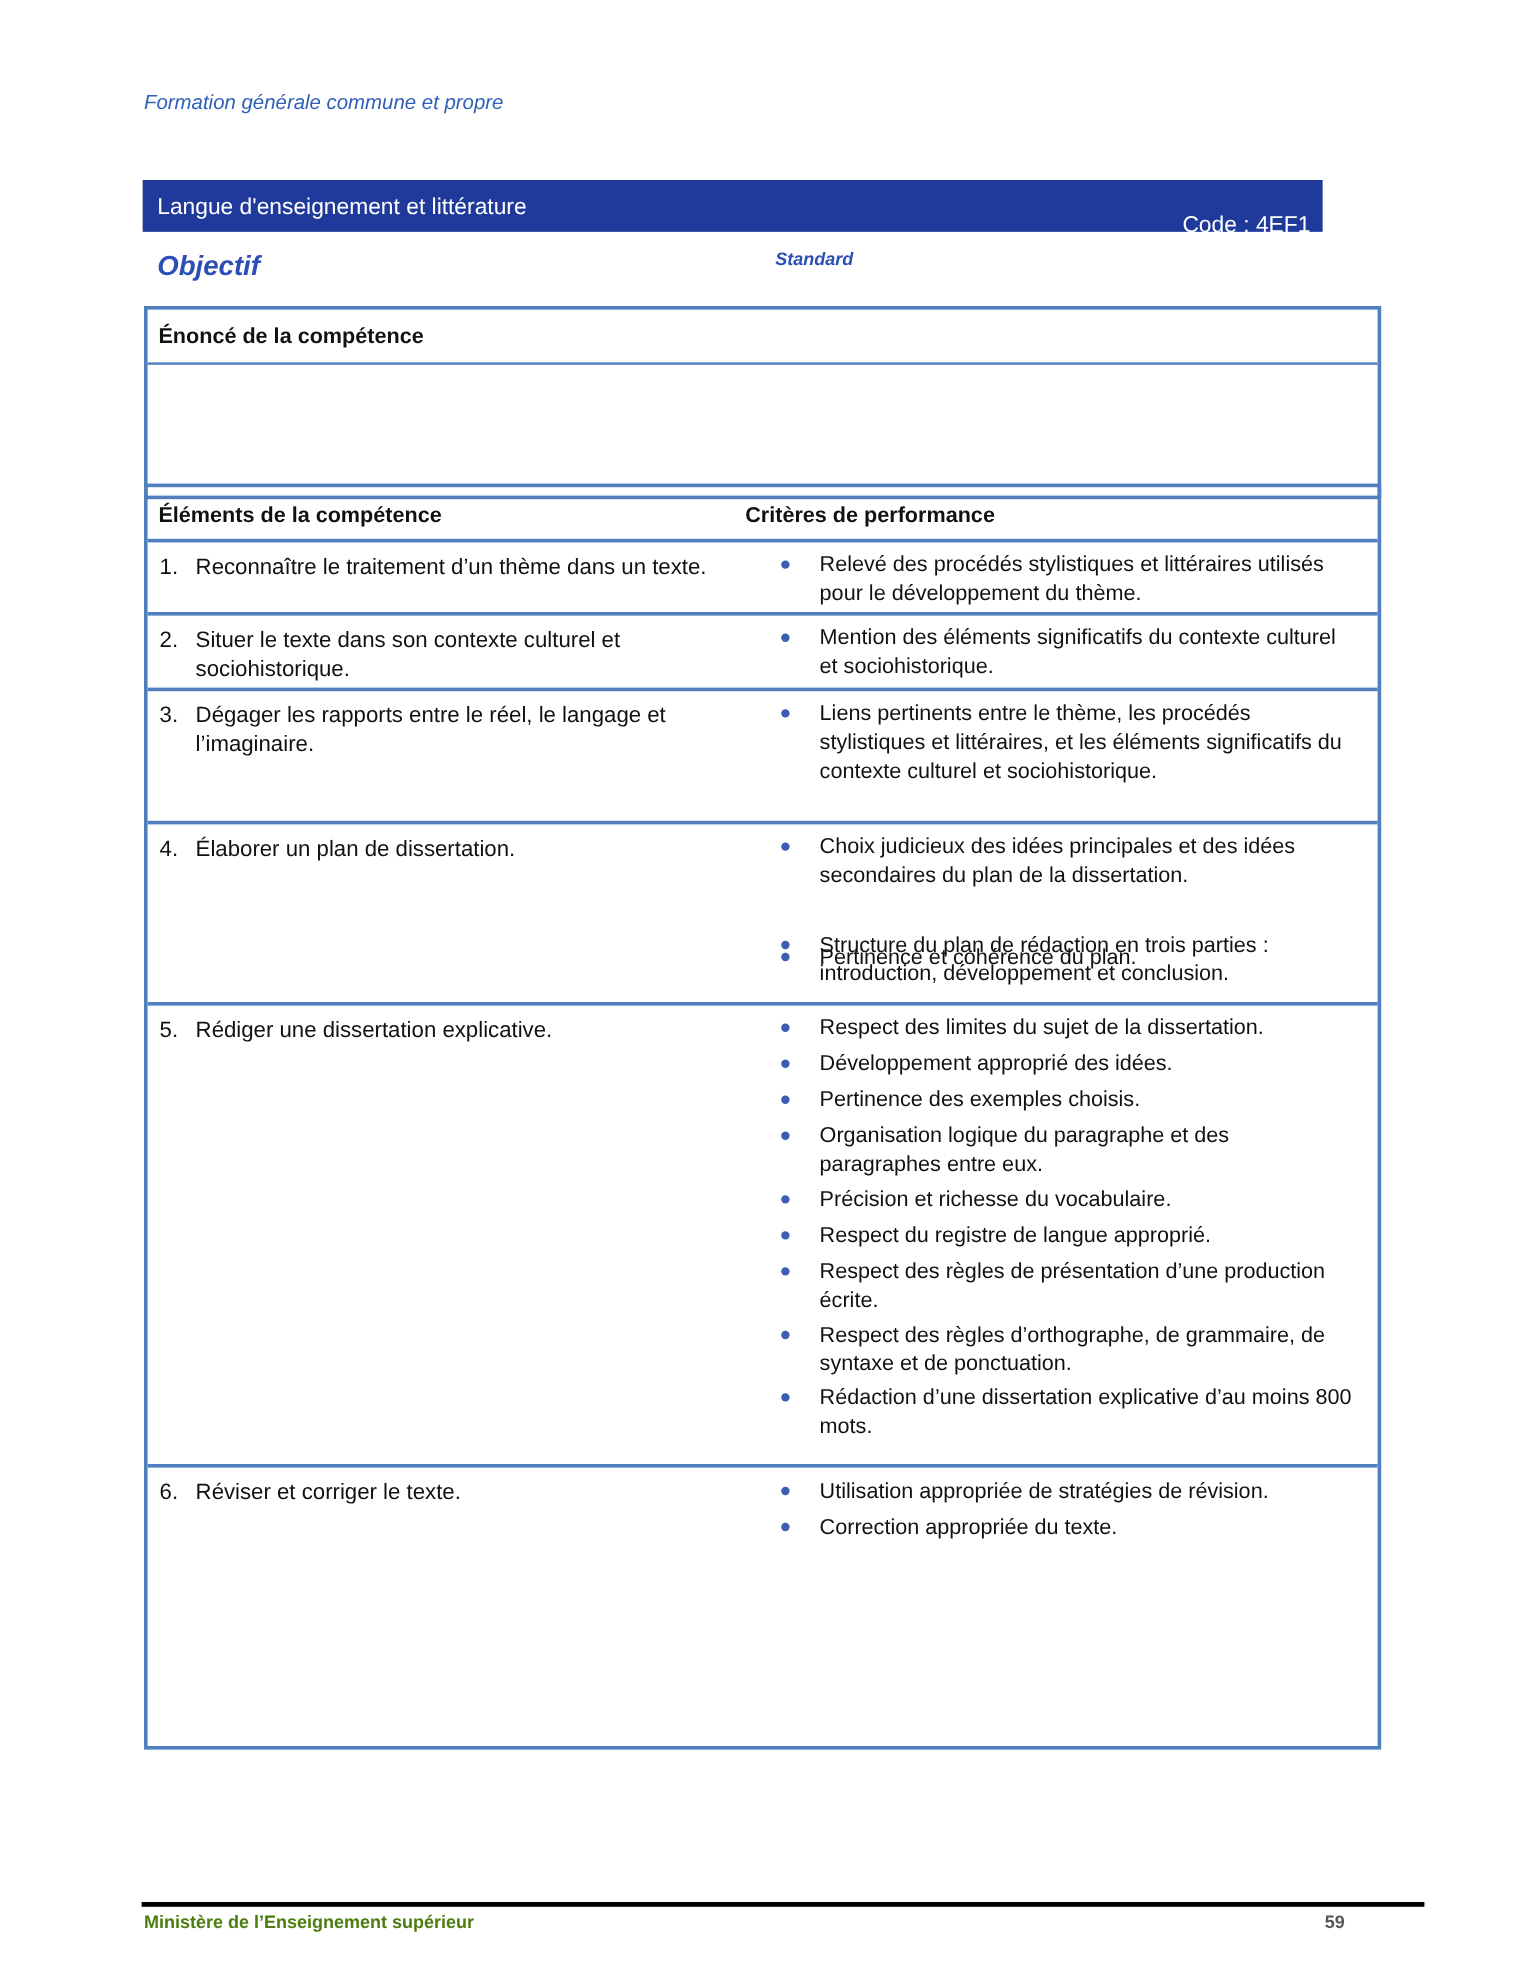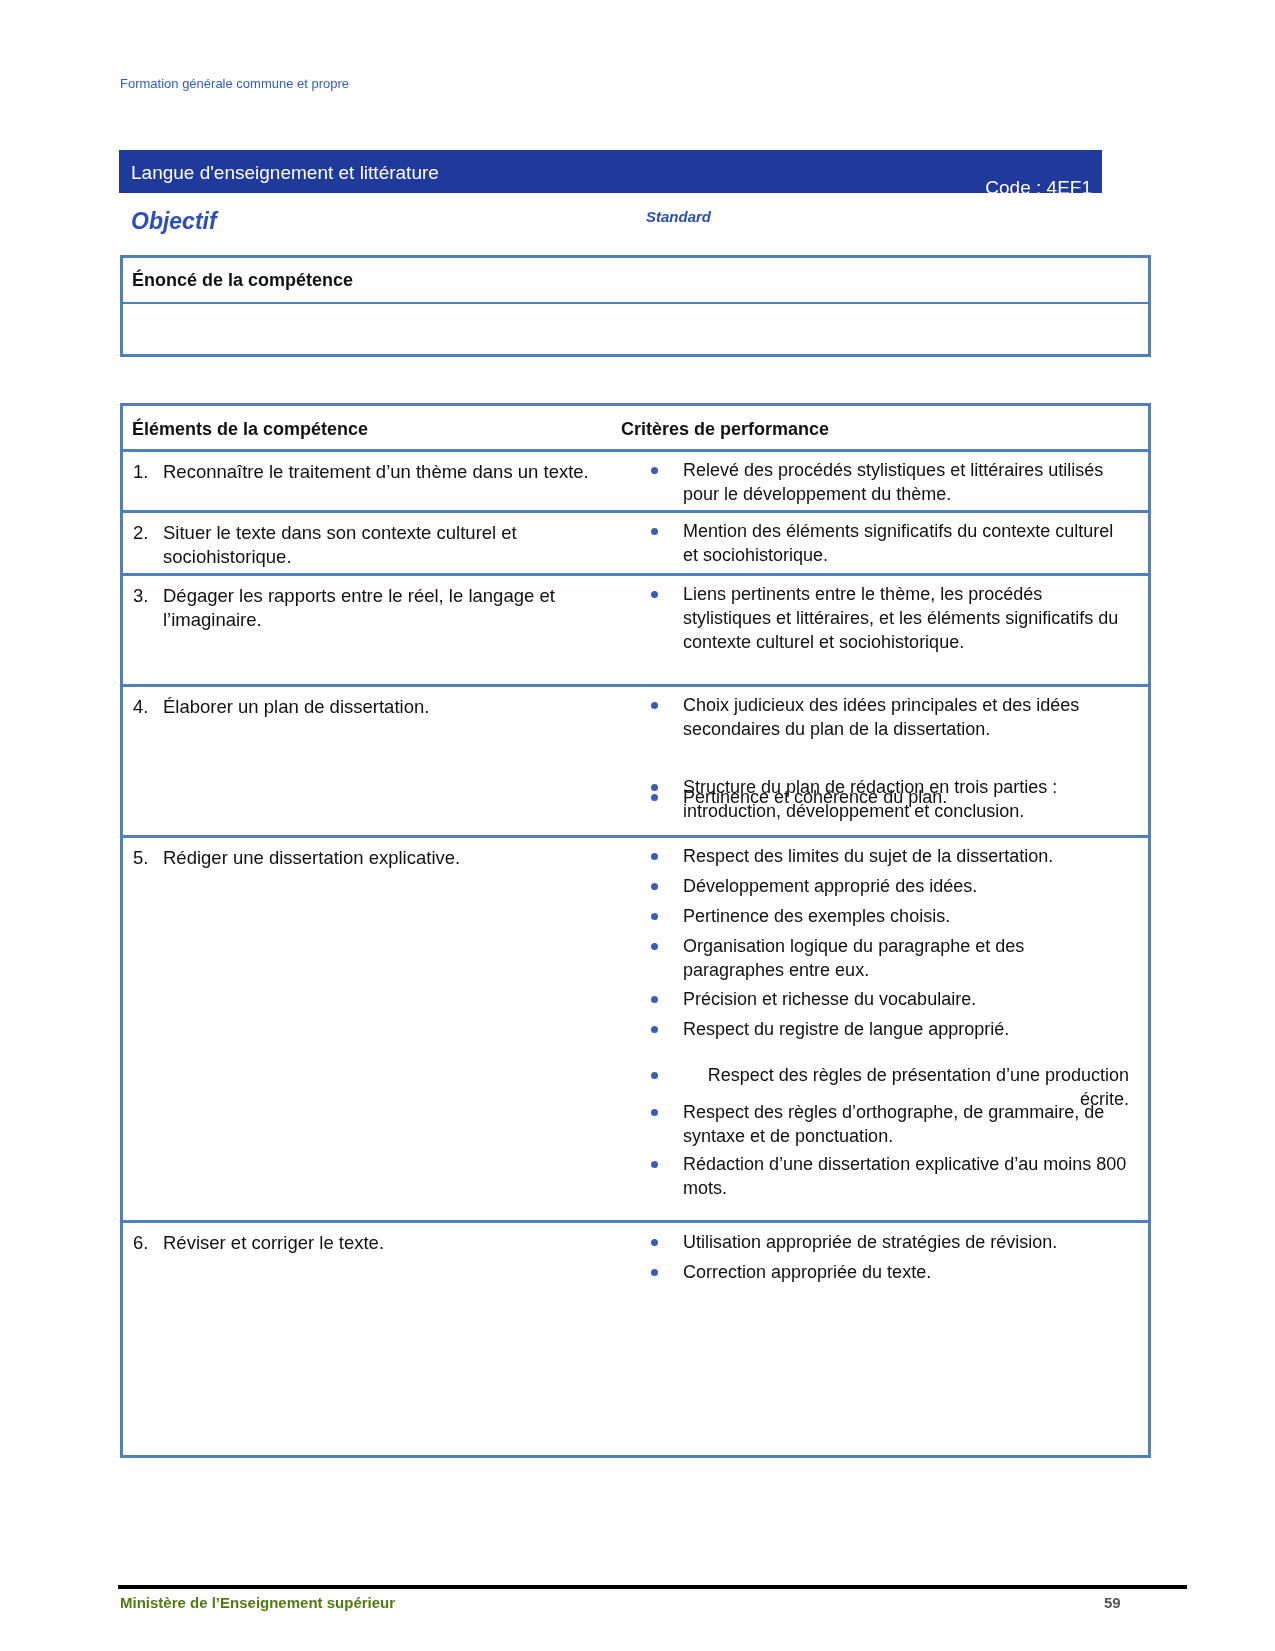--- a/index.html
+++ b/index.html
@@ -1,28 +1,28 @@
 <!DOCTYPE html>
 <html><head>
 <meta charset="utf-8">
 <style>
   html, body { margin:0; padding:0; background:#ffffff; }
   body { width:1275px; height:1651px; position:relative; overflow:hidden;
          font-family:"Liberation Sans", sans-serif; color:#111111; }
   .abs { position:absolute; }
-  .program { left:120px; top:76px; font-size:13px; color:#2f5fb8; }
+  .program { left:120px; top:76px; font-size:17px; color:#2f5fb8;font-style:italic; }
   .hdr-wrap { left:81px; top:112px; width:1108px; height:119px; }
   .title-bar { left:119px; top:150px; width:983px; height:43px; background:#1f3a9a;
                border:2px solid #1f3a9a; box-sizing:border-box; }
   .title-bar .t { position:absolute; left:10px; top:10px; font-size:19px; color:#ffffff; }
   .title-bar .code { position:absolute; right:8px; top:10px; font-size:19px; color:#ffffff;margin-top:15px; }
   .obj { left:131px; top:208px; font-size:23px; font-weight:bold; font-style:italic; color:#2c4fb5; }
   .std { left:646px; top:208px; font-size:15px; font-weight:bold; font-style:italic; color:#2c4fb5; }
   .box { border:3px solid #4f7fbd; box-sizing:border-box; }
-  .enonce { left:120px; top:255px; width:1031px; height:102px;text-decoration:underline; }
+  .enonce { left:120px; top:255px; width:1031px; height:161px;text-decoration:underline; }
   .enonce .h { position:absolute; left:9px; top:12px; font-size:18px; font-weight:bold; }
   .enonce .div { position:absolute; left:0; right:0; top:44px; height:2px; background:#4f7fbd; }
   .enonce .txt { position:absolute; left:9px; top:53px; width:470px; font-size:18px; line-height:24px; }
   .tbl { left:120px; top:403px; width:1031px; height:1055px; }
   .hline { position:absolute; left:0; right:0; height:3px; background:#4f7fbd; }
   .th { position:absolute; top:13px; font-size:18px; font-weight:bold; }
   .row-left { position:absolute; left:10px; width:470px; font-size:18.5px; line-height:24px; }
   .row-left .num { position:absolute; left:0; top:0; }
   .row-left .lbl { display:block; padding-left:30px; }
   .crit { position:absolute; left:528px; width:478px; font-size:18px; line-height:24px; }
@@ -120,21 +120,21 @@
       <span class="ct">Organisation logique du paragraphe et des paragraphes entre eux.</span>
     </div>
     <div class="crit" style="top: 581px;">
       <span class="bul"></span>
       <span class="ct">Précision et richesse du vocabulaire.</span>
     </div>
     <div class="crit" style="top: 611px;">
       <span class="bul"></span>
       <span class="ct">Respect du registre de langue approprié.</span>
     </div>
-    <div class="crit" style="top: 657px; text-align: right;">
+    <div class="crit" style="top: 641px;">
       <span class="bul"></span>
       <span class="ct">Respect des règles de présentation d’une production écrite.</span>
     </div>
     <div class="crit" style="top: 694px;">
       <span class="bul"></span>
       <span class="ct">Respect des règles d’orthographe, de grammaire, de syntaxe et de ponctuation.</span>
     </div>
     <div class="crit" style="top: 746px;">
       <span class="bul"></span>
       <span class="ct">Rédaction d’une dissertation explicative d’au moins 800 mots.</span>

